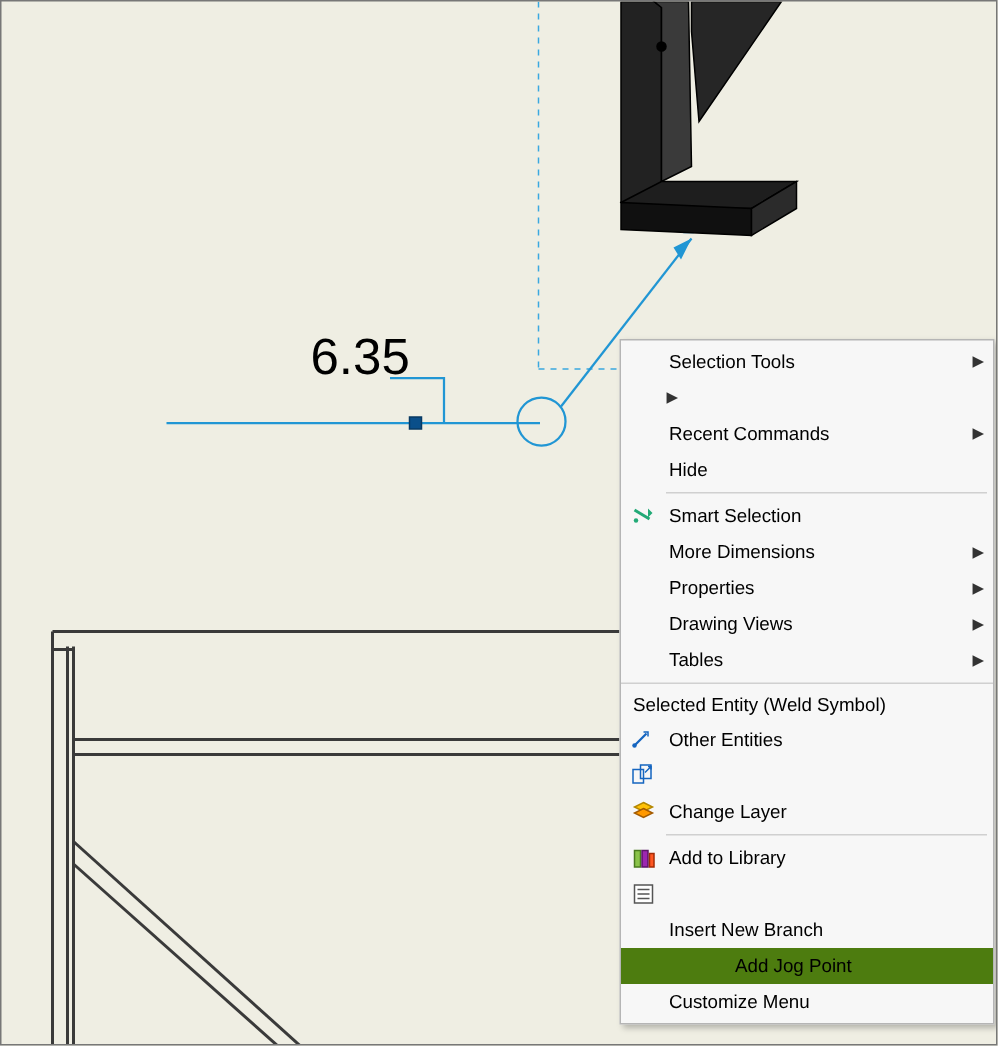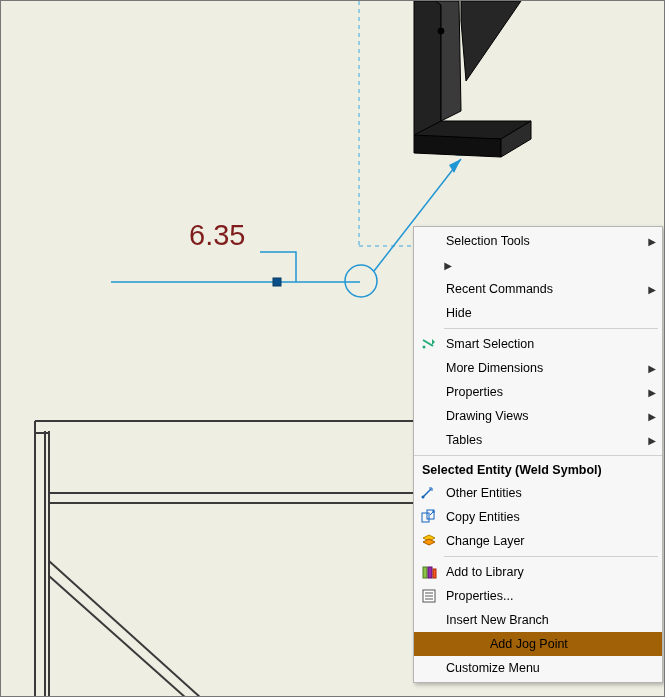--- a/index.html
+++ b/index.html
@@ -17,56 +17,56 @@
     border: 1px solid #777;
   }
   
   .canvas {
     position: absolute;
     inset: 0;
   }
   .canvas svg { position:absolute; left:0; top:0; }
   .dim-text {
     position: absolute;
-    left: 188px;
+    left: 206px;
     top: 218px;
-    color: #7f1d1d;
-    font-size: 29px;
+    color: #000000;
+    font-size: 34px;
     font-family: "Segoe UI Light", "Segoe UI", sans-serif;
     font-weight: 300;
     user-select: none;
   }
 
   
   .context-menu {
     position: absolute;
     top: 225px;
     left: 412px;
     width: 250px;
     background: #f7f7f7;
     border: 1px solid #b5b5b5;
     box-shadow: 2px 2px 4px rgba(0,0,0,0.25);
     padding: 2px 0;
   }
   .menu-section-title {
-    font-weight: bold;
+    font-weight: normal;
     padding: 4px 8px 4px 8px;
     font-size: 12.5px;
   }
   .menu-item {
     display: flex;
     align-items: center;
     height: 24px;
     padding: 0 6px 0 4px;
     cursor: default;
     white-space: nowrap;
     position: relative;
   }
   .menu-item.highlight {
-    background: #a16207;
+    background: #4d7c0f;
     padding-left: 48px;
   }
   .menu-icon {
     width: 22px;
     height: 18px;
     display: flex;
     align-items: center;
     justify-content: center;
     flex-shrink: 0;
   }
@@ -218,21 +218,20 @@
     <span class="menu-arrow"></span>
   </div>
   <div class="menu-item">
     <span class="menu-icon">
       <svg width="16" height="16">
           <rect x="1" y="4" width="7" height="9" fill="none" stroke="#1565c0"></rect>
           <rect x="6" y="1" width="7" height="9" fill="none" stroke="#1565c0"></rect>
           <path d="M9 6 L13 2 M11 2 L13 2 L13 4" stroke="#1565c0" fill="none"></path>
         </svg>
     </span>
-    <span class="menu-label">Copy Entities</span>
     <span class="menu-arrow"></span>
   </div>
   <div class="menu-item">
     <span class="menu-icon">
       <svg width="16" height="16">
           <polygon points="8,2 14,5 8,8 2,5" fill="#ffc107" stroke="#b38600"></polygon>
           <polygon points="8,6 14,9 8,12 2,9" fill="#ff9800" stroke="#a35a00"></polygon>
         </svg>
     </span>
     <span class="menu-label">Change Layer</span>
@@ -254,21 +253,20 @@
   </div>
   <div class="menu-item">
     <span class="menu-icon">
       <svg width="16" height="16">
           <rect x="2" y="2" width="12" height="12" fill="#fff" stroke="#555"></rect>
           <line x1="4" y1="5" x2="12" y2="5" stroke="#555"></line>
           <line x1="4" y1="8" x2="12" y2="8" stroke="#555"></line>
           <line x1="4" y1="11" x2="12" y2="11" stroke="#555"></line>
         </svg>
     </span>
-    <span class="menu-label">Properties...</span>
     <span class="menu-arrow"></span>
   </div>
   <div class="menu-item">
     <span class="menu-icon"></span>
     <span class="menu-label">Insert New Branch</span>
     <span class="menu-arrow"></span>
   </div>
   <div class="menu-item highlight">
     <span class="menu-icon"></span>
     <span class="menu-label">Add Jog Point</span>

